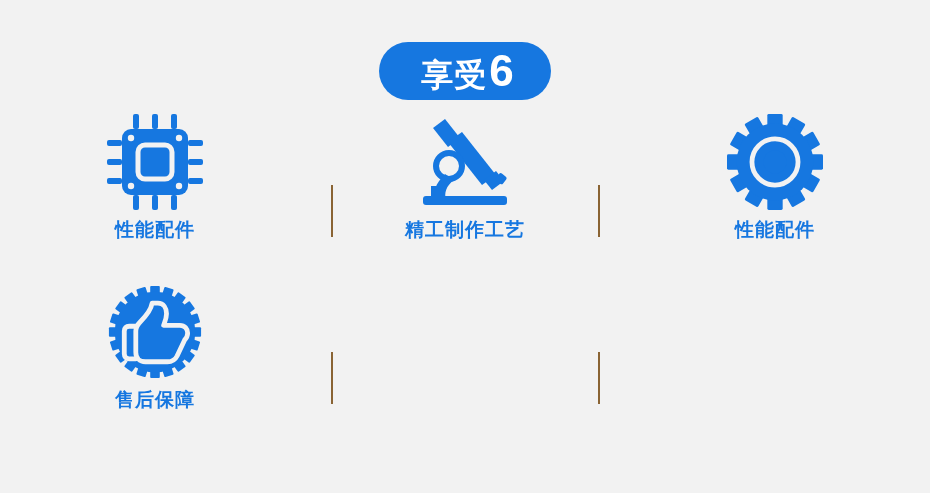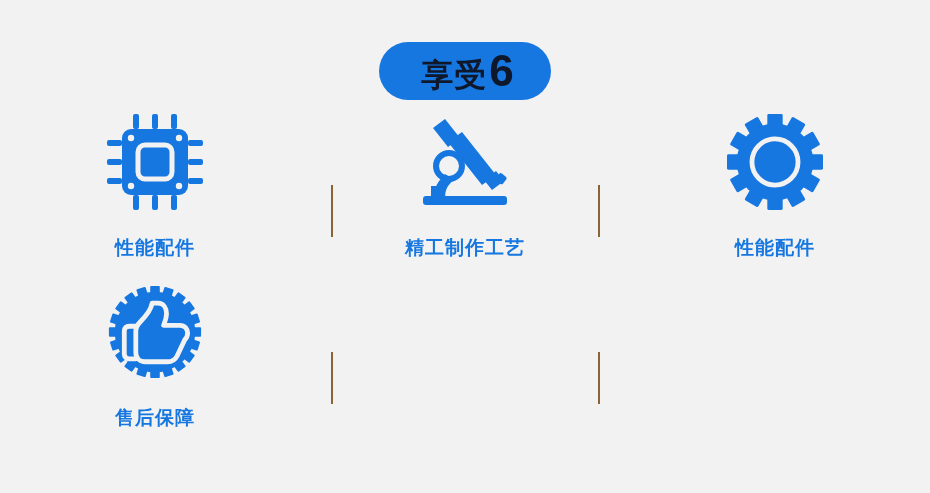--- a/index.html
+++ b/index.html
@@ -35,21 +35,21 @@
     background: #1677e0;
     border-radius: 30px;
     height: 58px;
     padding: 0 34px;
     display: flex;
     align-items: center;
     justify-content: center;
     box-sizing: border-box;
   }
   .banner-text {
-    color: #0f172a;
+    color: #ffffff;
     font-size: 32px;
     font-weight: bold;
     letter-spacing: 1px;
     line-height: 1;
     display: flex;
     align-items: baseline;
     white-space: nowrap;
     margin-left: 8px;
   }
   .banner-text .big-num {
@@ -77,21 +77,21 @@
     align-items: center;
     justify-content: flex-start;
   }
   .icon-box {
     height: 100px;
     display: flex;
     align-items: center;
     justify-content: center;
   }
   .feature-label {
-    margin-top: 26px;
+    margin-top: 8px;
     color: #1677e0;
     font-size: 19px;
     font-weight: bold;
     letter-spacing: 1px;
     line-height: 1;
   }
 
   
   .divider {
     position: absolute;

